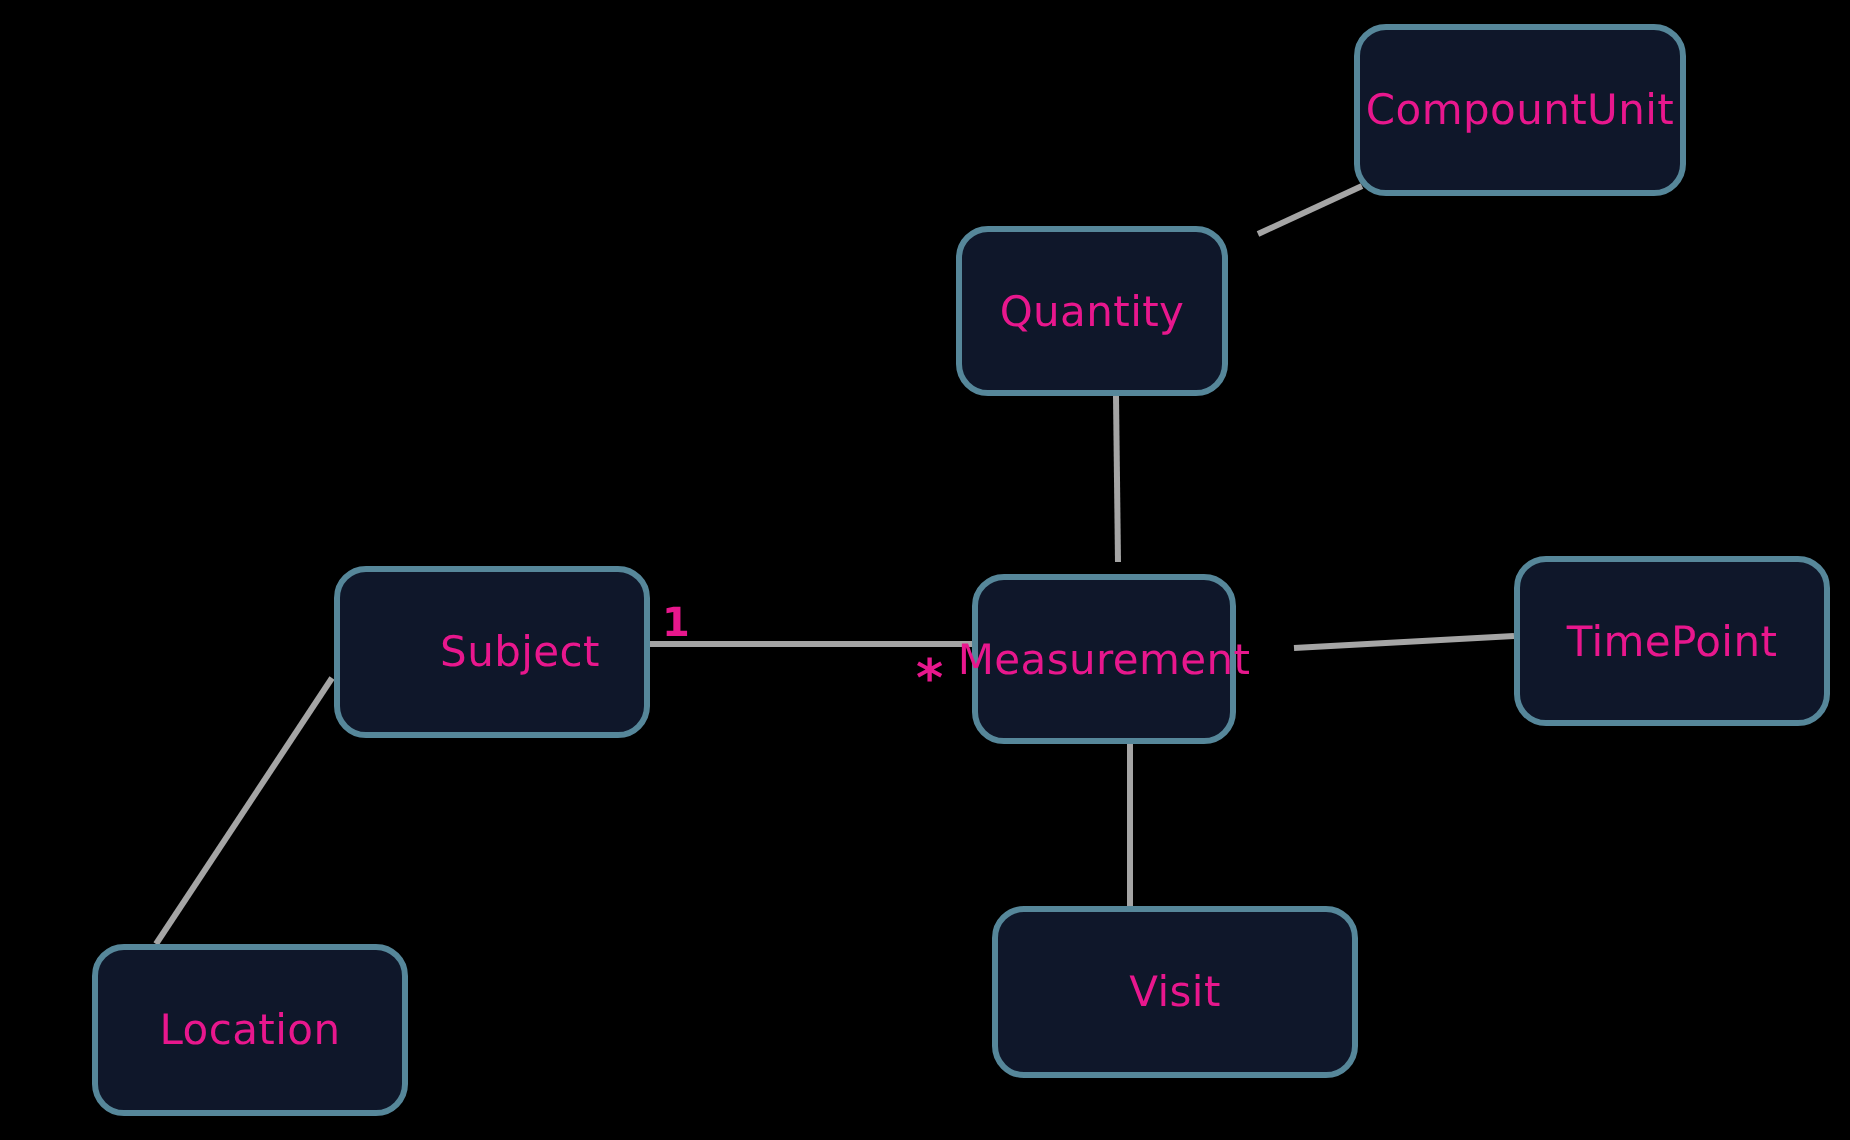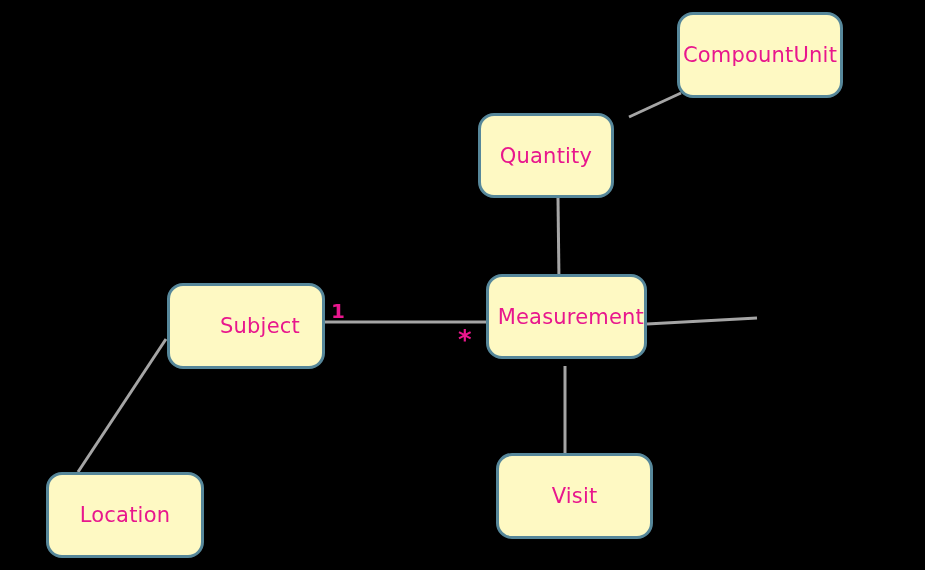--- a/index.html
+++ b/index.html
@@ -18,37 +18,37 @@
   .edge-layer {
     position: absolute;
     left: 0;
     top: 0;
     width: 925px;
     height: 570px;
   }
   .node {
     position: absolute;
     box-sizing: border-box;
-    background: #fef9c3;
+    background: #0f172a;
     border: 3px solid #56879a;
     border-radius: 16px;
     display: flex;
     align-items: center;
     justify-content: center;
     color: #e8178d;
     font-size: 21px;
     letter-spacing: 0.2px;
     cursor: default;
   }
   .node-compount-unit { left: 677px; top: 12px;  width: 166px; height: 86px; }
   .node-quantity      { left: 478px; top: 113px; width: 136px; height: 85px; }
-  .node-measurement   { left: 486px; top: 274px; width: 161px; height: 85px; justify-content: flex-end; }
+  .node-measurement   { left: 486px; top: 287px; width: 132px; height: 85px; }
   .node-subject       { left: 167px; top: 283px; width: 158px; height: 86px; padding-left: 28px; }
   .node-time-point    { left: 757px; top: 278px; width: 158px; height: 85px; }
-  .node-visit         { left: 496px; top: 453px; width: 157px; height: 86px; }
+  .node-visit         { left: 496px; top: 453px; width: 183px; height: 86px; }
   .node-location      { left: 11px;  top: 472px; width: 158px; height: 86px; margin-left: 35px; }
   .mult-label {
     position: absolute;
     color: #e8178d;
     line-height: 1;
   }
   .mult-one {
     left: 331px;
     top: 301px;
     font-size: 20px;
@@ -84,20 +84,23 @@
   </div>
 
   <div class="node node-measurement">
     <span>Measurement</span>
   </div>
 
   <div class="node node-subject">
     <span>Subject</span>
   </div>
 
+  <div class="node node-time-point">
+    <span>TimePoint</span>
+  </div>
 
   <div class="node node-visit">
     <span>Visit</span>
   </div>
 
   <div class="node node-location">
     <span>Location</span>
   </div>
 
   <span class="mult-label mult-one">1</span>

